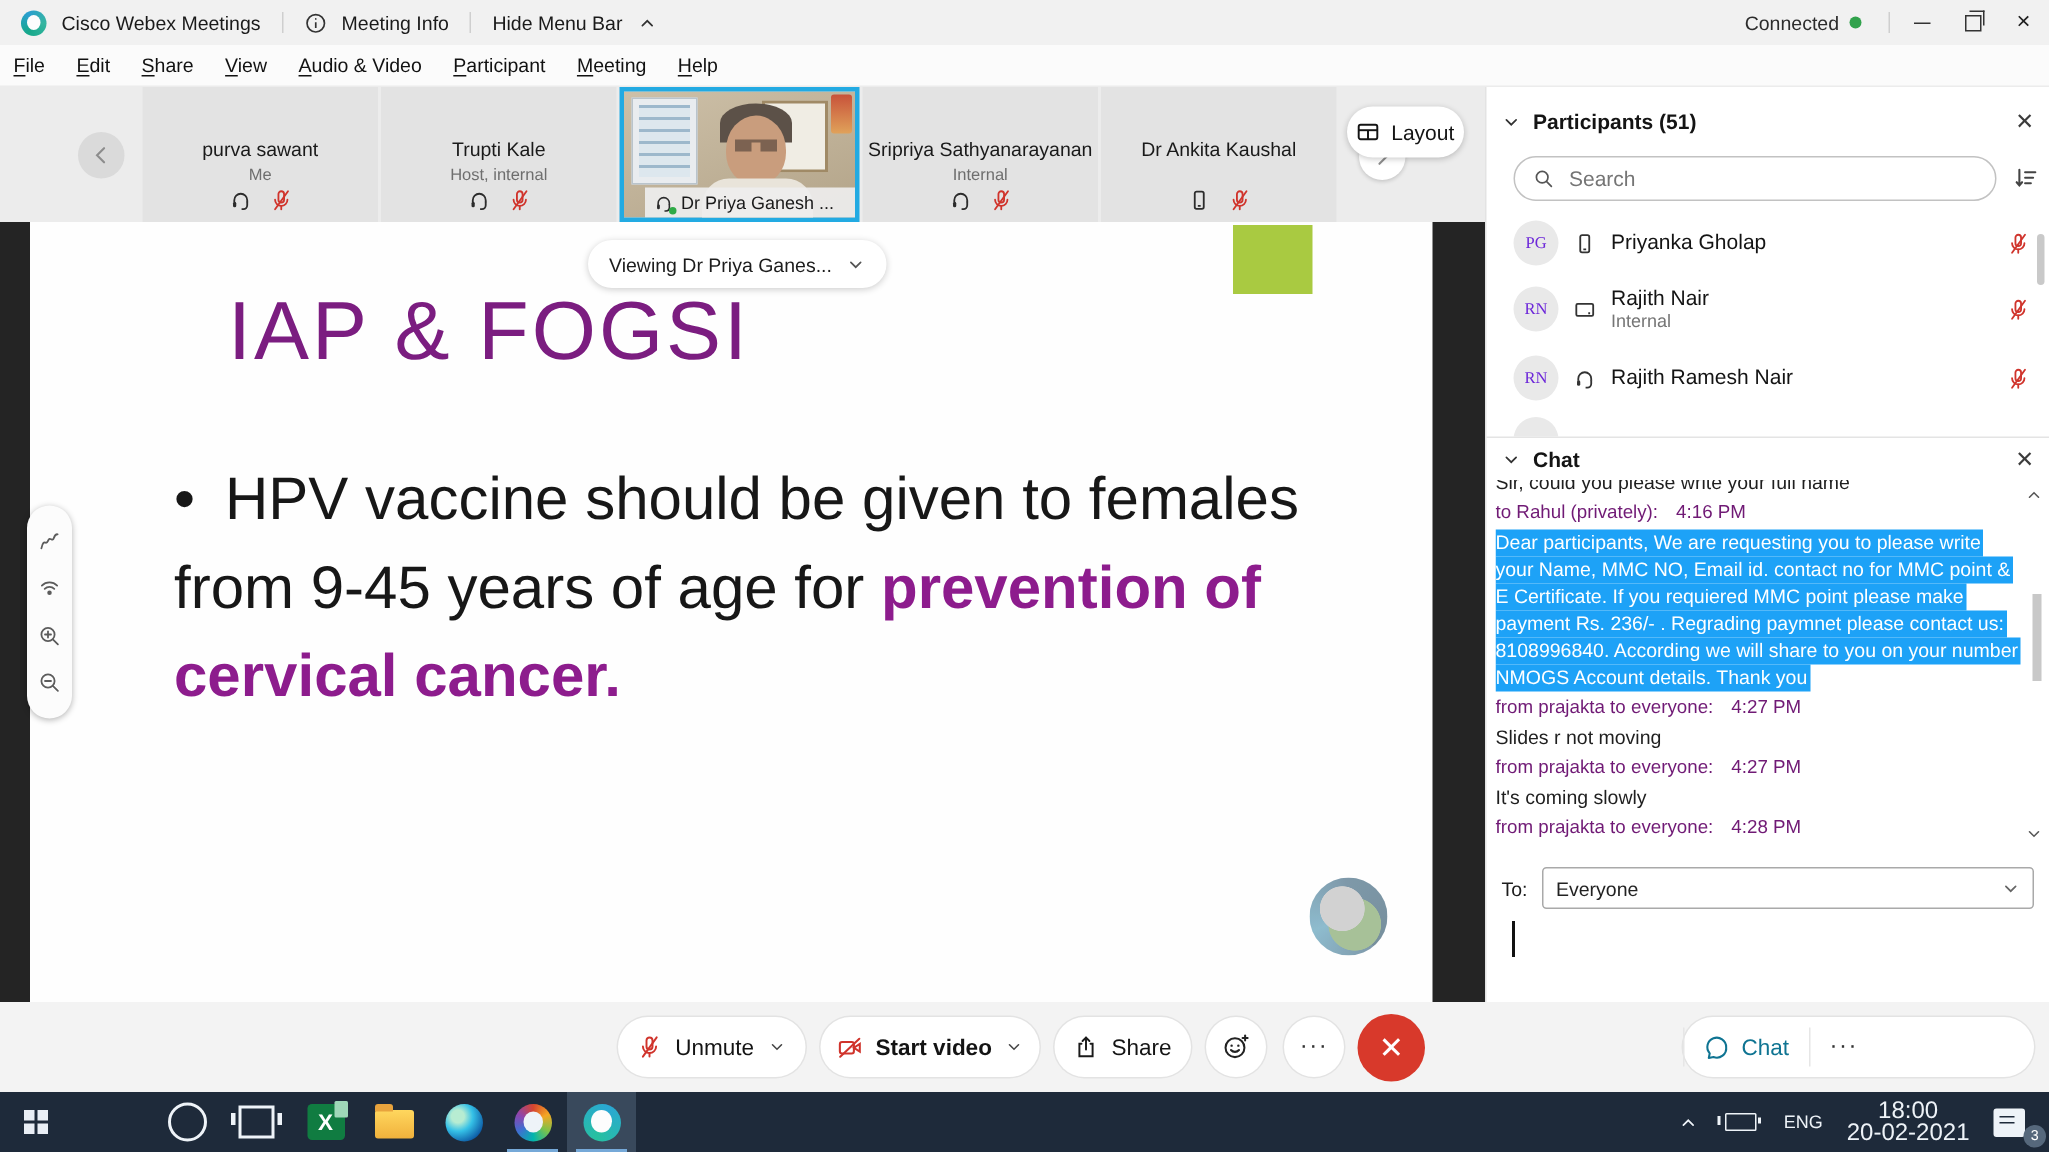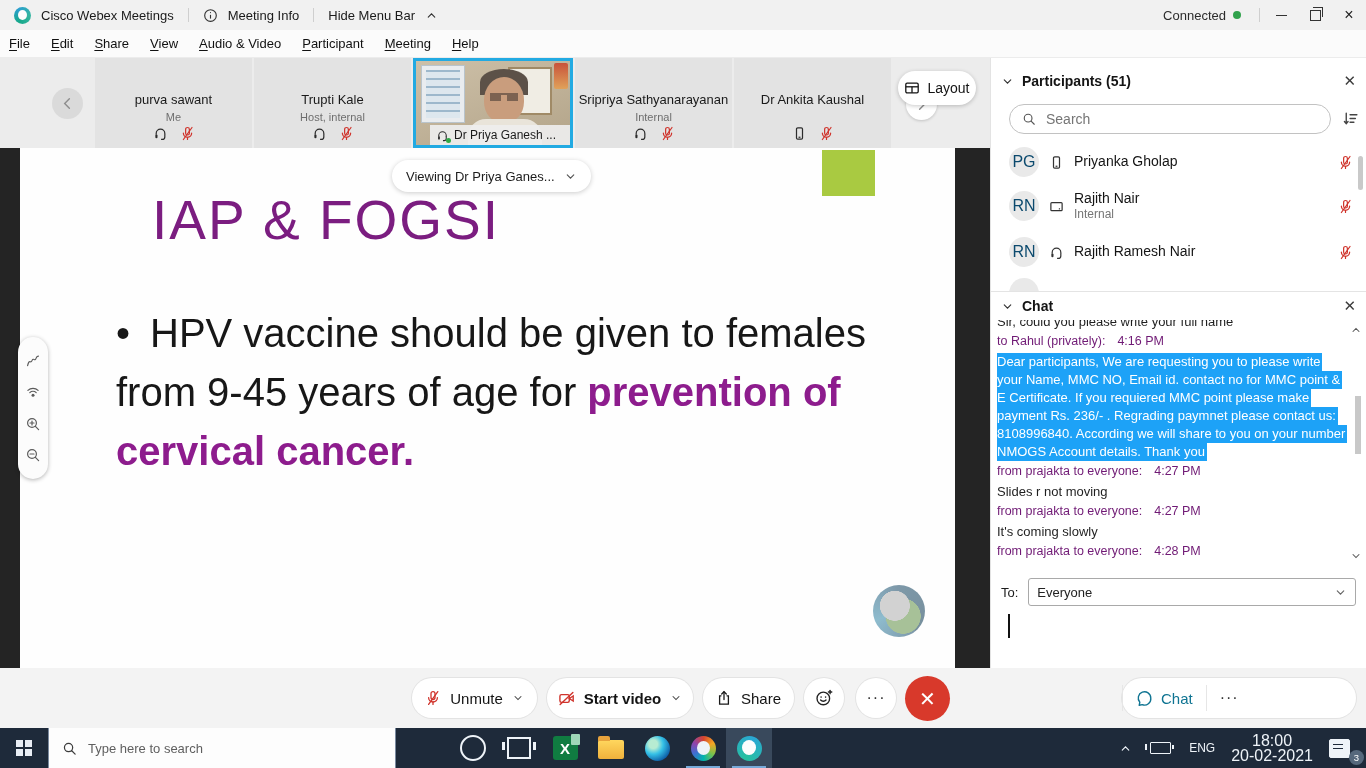--- a/index.html
+++ b/index.html
@@ -108,22 +108,22 @@
     font-size:14px;font-weight:bold;color:#141414;}
   .phead .x{margin-left:auto;font-size:15px;color:#3c3c3c;font-weight:normal;}
   .searchbox{position:absolute;left:18px;top:46px;width:322px;height:30px;border:1px solid #c2c2c2;
     border-radius:15px;display:flex;align-items:center;gap:8px;padding:0 12px;box-sizing:border-box;
     color:#6d6d6d;}
   .searchbox input{border:none;outline:none;font-size:14px;color:#333;width:100%;
     font-family:"Liberation Sans",sans-serif;background:transparent;}
   .sort-ic{position:absolute;right:7px;top:52px;color:#444;}
   .plist{position:absolute;left:0;top:82px;width:376px;height:151px;overflow:hidden;}
   .prow{position:absolute;left:18px;right:14px;height:44px;display:flex;align-items:center;gap:10px;}
-  .avatar{width:30px;height:30px;border-radius:50%;background:#e9e9e9;color:#0c4a6e;font-size:16px;
-    display:flex;align-items:center;justify-content:center;flex:0 0 auto;}
+  .avatar{width:30px;height:30px;border-radius:50%;background:#e9e9e9;color:#6d28d9;font-size:11px;
+    display:flex;align-items:center;justify-content:center;flex:0 0 auto;font-family:Liberation Serif, serif;}
   .pnames{display:flex;flex-direction:column;justify-content:center;line-height:1.25;}
   .pname{font-size:14px;color:#141414;}
   .psub{font-size:12px;color:#767676;}
   .psub:empty{display:none;}
   .prow .mute{margin-left:auto;color:var(--muted-red,#d0342c);}
   .pscroll{position:absolute;right:3px;top:98px;width:5px;height:34px;border-radius:3px;background:#c9c9c9;}
   .pdivider{position:absolute;left:0;top:233px;width:376px;height:1px;background:#e4e4e4;}
 
   .chat-head-y{top:239px;}
   .cviewport{position:absolute;left:6px;top:262px;width:352px;height:250px;overflow:hidden;
@@ -685,26 +685,20 @@
 
   <div class="abs taskbar">
     <div class="tk-start">
       <span class="winflag">
           <i></i>
           <i></i>
           <i></i>
           <i></i>
         </span>
     </div>
-    <div class="tk-search">
-      <svg class="ic" width="15" height="15" style="color:#3b3b3b">
-          <use href="#i-mag"></use>
-        </svg>
-      <span>Type here to search</span>
-    </div>
     <div style="width:54px;"></div>
     <div class="tk-ic">
         <span class="cortana-ring"></span>
       </div>
     <div class="tk-ic">
         <span class="taskview"></span>
       </div>
     <div class="tk-ic">
         <span class="excel">X</span>
       </div>

